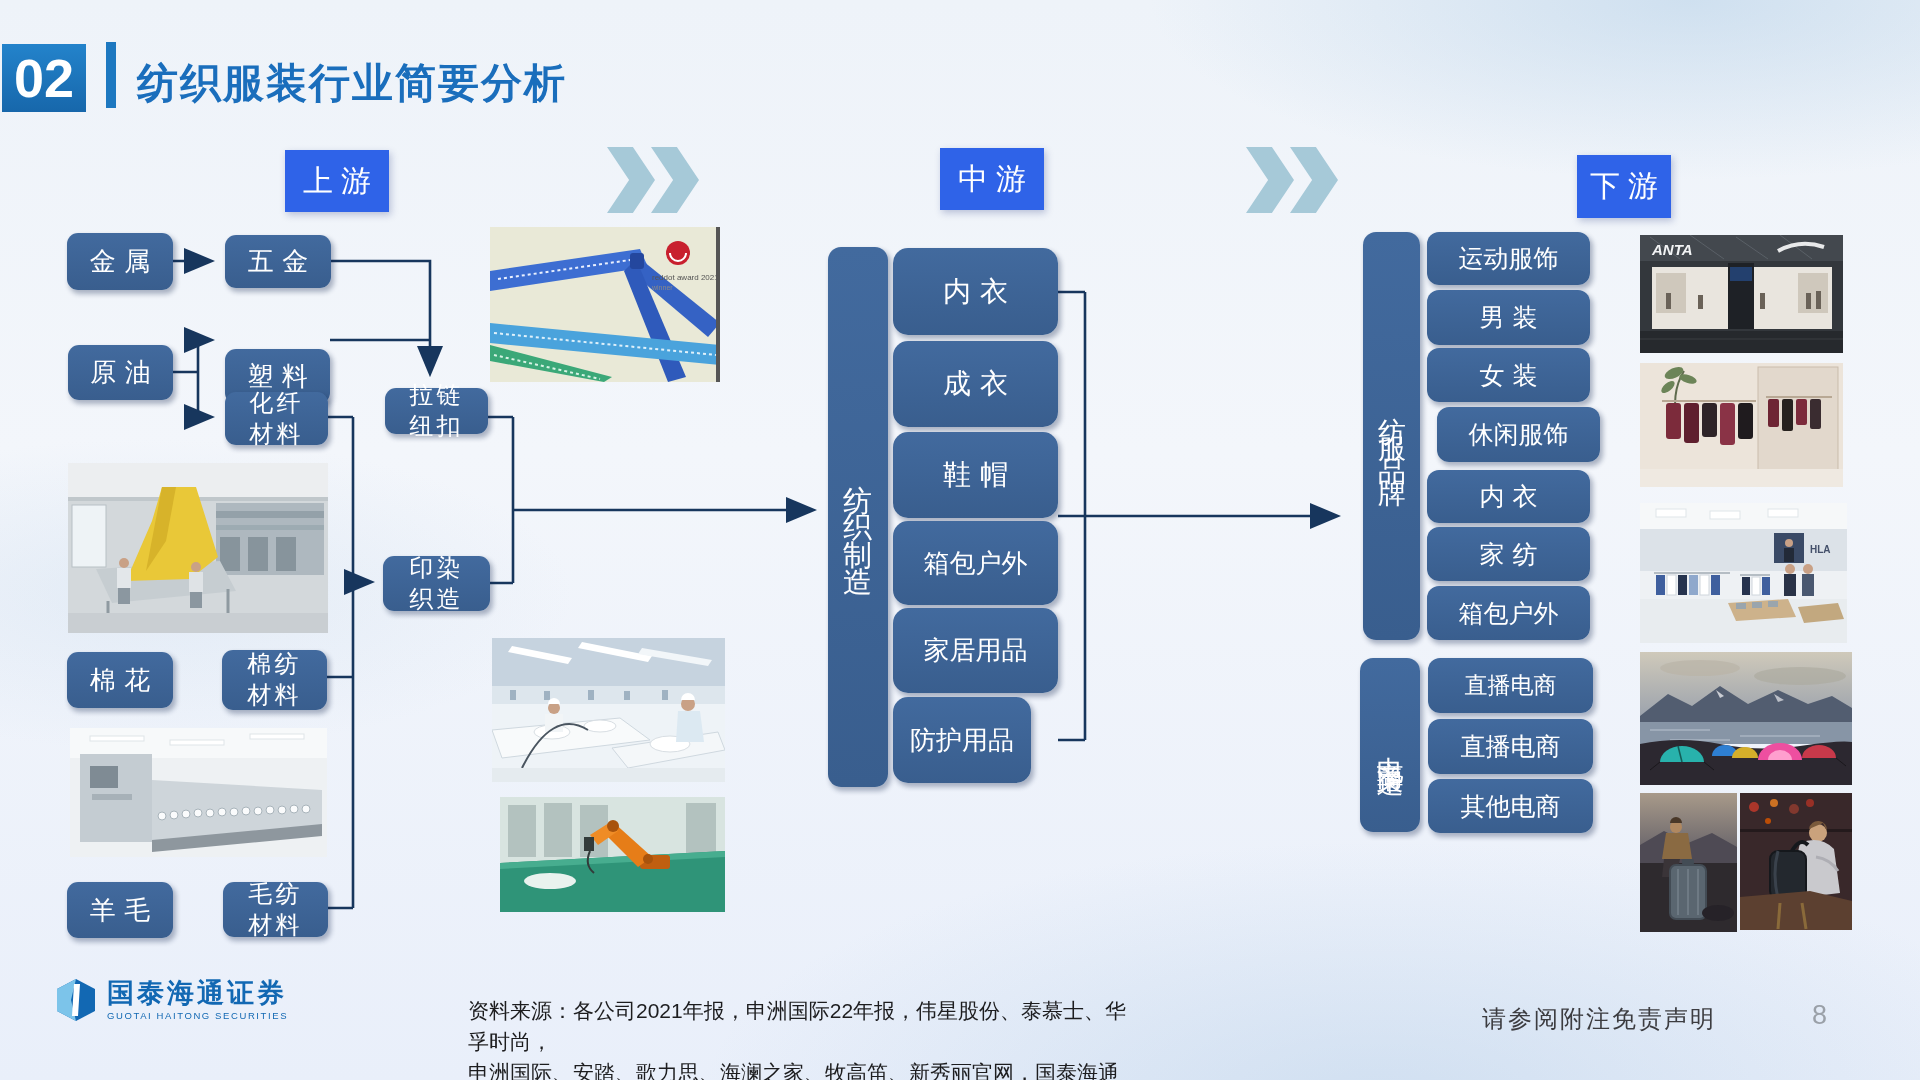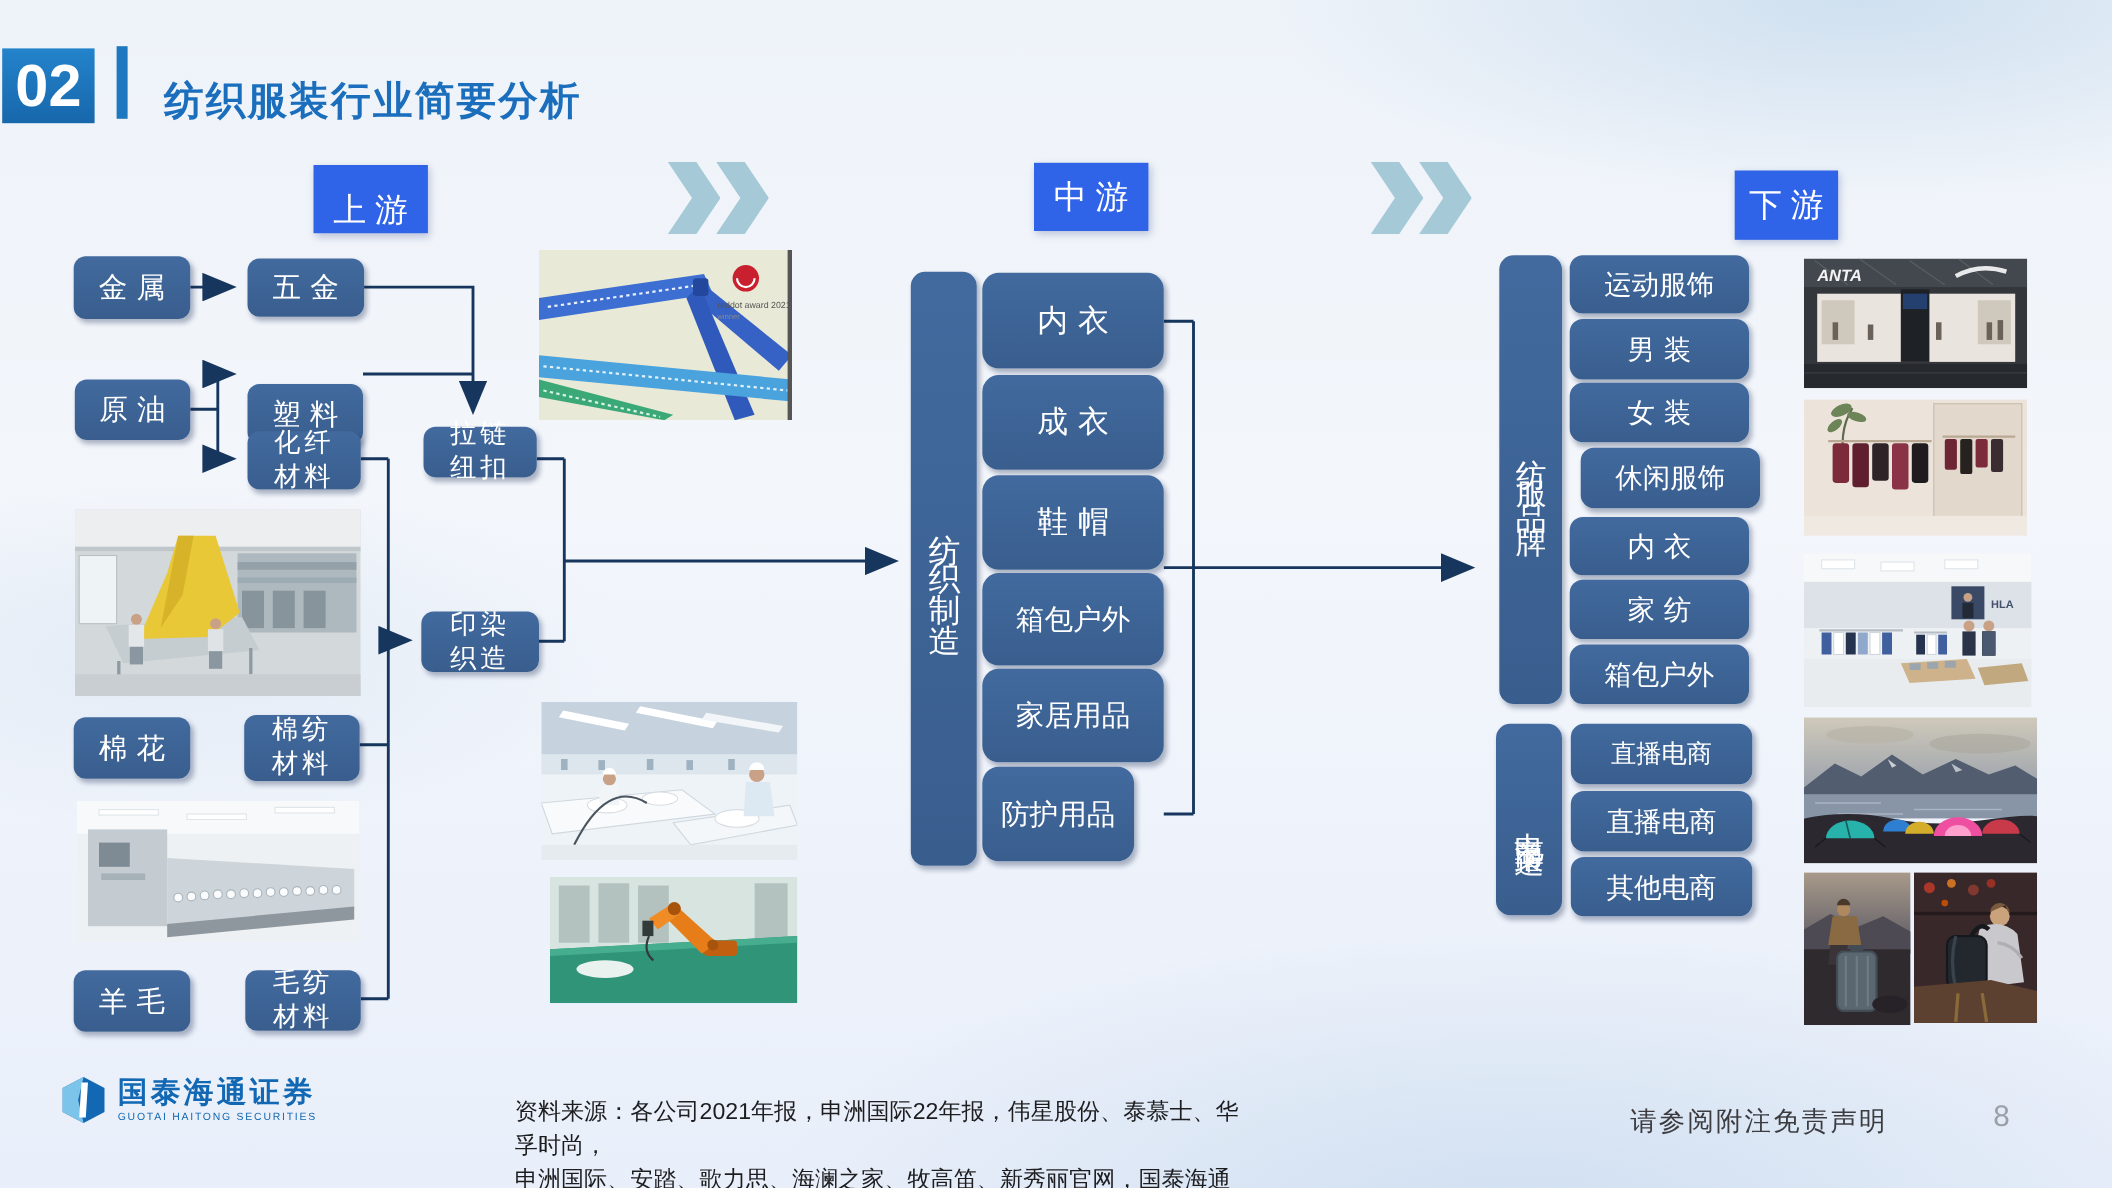--- a/index.html
+++ b/index.html
@@ -8,21 +8,21 @@
     background:
       radial-gradient(900px 300px at 88% 0%, rgba(176,205,230,.50), transparent 60%),
       radial-gradient(1100px 420px at 72% 102%, rgba(168,198,226,.38), transparent 62%),
       radial-gradient(700px 260px at 8% 55%, rgba(190,212,233,.28), transparent 60%),
       linear-gradient(180deg,#eef3f9 0%,#f3f6fb 42%,#e9effa 100%);}
   
   .numbox{position:absolute;left:2px;top:44px;width:84px;height:68px;
     background:linear-gradient(180deg,#2383cb,#1767ab);display:flex;align-items:center;justify-content:center;
     color:#fff;font-size:54px;font-weight:bold;}
   .sepbar{position:absolute;left:106px;top:42px;width:10px;height:66px;background:#1d78c0;}
-  .title{position:absolute;left:133px;top:52px;margin:16px;font-size:36px;font-weight:bold;color:#1a6ebc;letter-spacing:2px;}
+  .title{position:absolute;left:133px;top:52px;margin:4px;font-size:41px;font-weight:bold;color:#1a6ebc;letter-spacing:2px;}
   
   .stage{position:absolute;display:flex;align-items:center;justify-content:center;
     background:#2f63e8;color:#fff;font-size:30px;letter-spacing:8px;padding-left:8px;
     box-shadow:2px 3px 7px rgba(20,40,120,.25);}
   
   .chev{position:absolute;width:48px;height:66px;background:#a6c9d8;
     clip-path:polygon(0 0,54% 0,100% 50%,54% 100%,0 100%,46% 50%);}
   
   .nbox{position:absolute;display:flex;align-items:center;justify-content:center;text-align:center;
     background:linear-gradient(180deg,#426a9e,#395e8e);border-radius:11px;color:#fff;
@@ -75,21 +75,21 @@
       <path d="M1058,516 H1336" marker-end="url(#ah)"></path>
     </g>
   </svg>
 
   <div class="numbox">
     <span>02</span>
   </div>
   <div class="sepbar"></div>
   <h1 class="title">纺织服装行业简要分析</h1>
 
-  <div class="stage" style="left:285px;top:150px;width:96px;height:62px;align-items:flex-end;">
+  <div class="stage" style="left:285px;top:150px;width:96px;height:62px;">
       <span>上游</span>
     </div>
   <div class="stage" style="left:940px;top:148px;width:96px;height:62px;">
       <span>中游</span>
     </div>
   <div class="stage" style="left:1577px;top:155px;width:86px;height:63px;">
       <span>下游</span>
     </div>
 
   <span class="chev" style="left:607px;top:147px;"></span>

